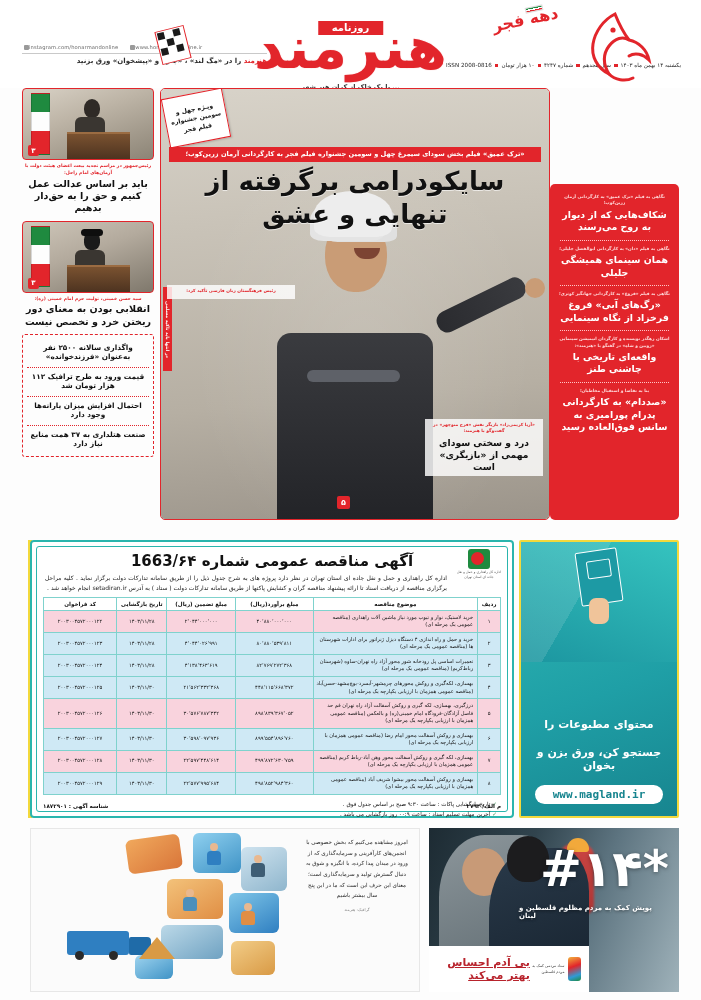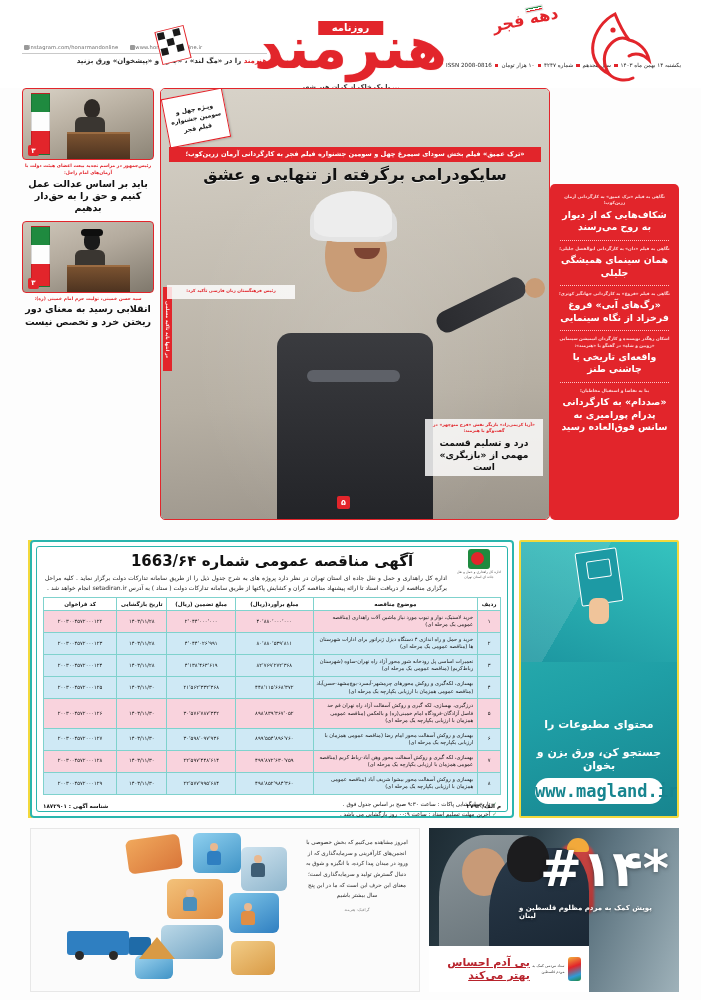--- a/index.html
+++ b/index.html
@@ -216,21 +216,21 @@
     text-align: center; display: block;
   }
 
   .center-kicker-bar {
     position: absolute; left: 8px; right: 8px; top: 58px;
     background: #e2252b; color: #fff; font-size: 6.6px; font-weight: bold;
     text-align: center; padding: 3px 4px; line-height: 1.3;
   }
   .center-headline {
     position: absolute; left: 8px; right: 8px; top: 76px;
-    font-size: 16px; font-weight: bold; color: #111; text-align: center;
+    font-size: 26px; font-weight: bold; color: #111; text-align: center;
     line-height: 1.25; text-shadow: 0 1px 0 rgba(255,255,255,.6);
   }
 
   .sidecap {
     position: absolute; width: 128px; padding: 3px 4px;
     background: rgba(255,255,255,.82);
   }
   .sidecap.left-cap { left: 6px; top: 196px; }
   .sidecap.right-cap { right: 6px; top: 330px; width: 118px; }
   .sidecap .sc-kick {
@@ -378,21 +378,21 @@
   }
   .ml-line1, .ml-line2 {
     position: absolute; left: 0; right: 0; text-align: center;
     color: #ffffff; font-weight: bold; font-size: 11px;
   }
   .ml-line1 { top: 176px; }
   .ml-line2 { top: 204px; }
   .ml-url {
     position: absolute; left: 14px; right: 14px; bottom: 12px;
     background: #ffffff; border-radius: 14px; text-align: center;
-    font-size: 17px; font-weight: bold; color: #17858f; padding: 3px 0;
+    font-size: 11px; font-weight: bold; color: #17858f; padding: 3px 0;
     direction: ltr; font-family: "DejaVu Sans Mono", monospace;
   }
 
   
   .infographic {
     position: absolute; left: 30px; top: 828px; width: 390px; height: 164px;
     background: #fbfbfb; border: 1px solid #e7e7e7; overflow: hidden;
   }
   .ig-text {
     position: absolute; right: 8px; top: 8px; width: 108px;
@@ -542,22 +542,31 @@
       <div class="lead-title">باید بر اساس عدالت عمل کنیم و حق را به حق‌دار بدهیم</div>
 
       <div class="photo-box b">
         <div class="ir-flag"></div>
         <div class="speaker-head cleric"></div>
         <div class="speaker-body"></div>
         <div class="podium"></div>
         <div class="pagenum">۳</div>
       </div>
       <div class="kicker">سید حسن خمینی، تولیت حرم امام خمینی (ره):</div>
-      <div class="lead-title">انقلابی رسید به معنای دور ریختن خرد و تخصص نیست</div>
-
+      <div class="lead-title">انقلابی بودن به معنای دور ریختن خرد و تخصص نیست</div>
+
+      <div class="brief-box">
+        <div class="brief-item">واگذاری سالانه ۲۵۰۰ نفر به‌عنوان «فرزندخوانده»</div>
+        <div class="brief-sep"></div>
+        <div class="brief-item">قیمت ورود به طرح ترافیک ۱۱۲ هزار تومان شد</div>
+        <div class="brief-sep"></div>
+        <div class="brief-item">احتمال افزایش میزان یارانه‌ها وجود دارد</div>
+        <div class="brief-sep"></div>
+        <div class="brief-item">صنعت هتلداری به ۳۷ همت منابع نیاز دارد</div>
+      </div>
     </div>
 
     <div class="col-center">
       <div class="center-hero">
         <div class="hero-figure">
           <div class="hf-body"></div>
           <div class="hf-scarf"></div>
           <div class="hf-head">
             <div class="hf-mouth"></div>
           </div>
@@ -575,21 +584,21 @@
       <div class="center-headline">سایکودرامی برگرفته از تنهایی و عشق</div>
 
       <div class="vert-strip">در انتها باید تاکید مسلمی</div>
 
       <div class="sidecap left-cap">
         <div class="sc-kick">رئیس فرهنگستان زبان فارسی تأکید کرد:</div>
       </div>
 
       <div class="sidecap right-cap">
         <div class="sc-kick">«آریا کریمی‌راد» بازیگر نقش «فرج منوچهر» در گفت‌وگو با هنرمند:</div>
-        <div class="sc-title">درد و تسلیم قسمت مهمی از «بازیگری» است</div>
+        <div class="sc-title">درد و سختی سودای مهمی از «بازیگری» است</div>
       </div>
 
       <div class="hero-pagenum">۵</div>
     </div>
 
     <div class="col-right">
       <div class="simorgh">
         <svg viewBox="0 0 92 76" xmlns="http://www.w3.org/2000/svg" aria-hidden="true">
           <path d="M46 4 C34 10 26 22 24 34 C22 46 28 58 40 64 C34 54 34 44 40 36 C46 28 54 26 60 30 C54 22 50 14 46 4 Z" fill="none" stroke="#e2252b" stroke-width="3" stroke-linecap="round"></path>
           <path d="M60 30 C70 32 78 40 80 50 C74 44 66 42 60 46" fill="none" stroke="#e2252b" stroke-width="3" stroke-linecap="round"></path>

